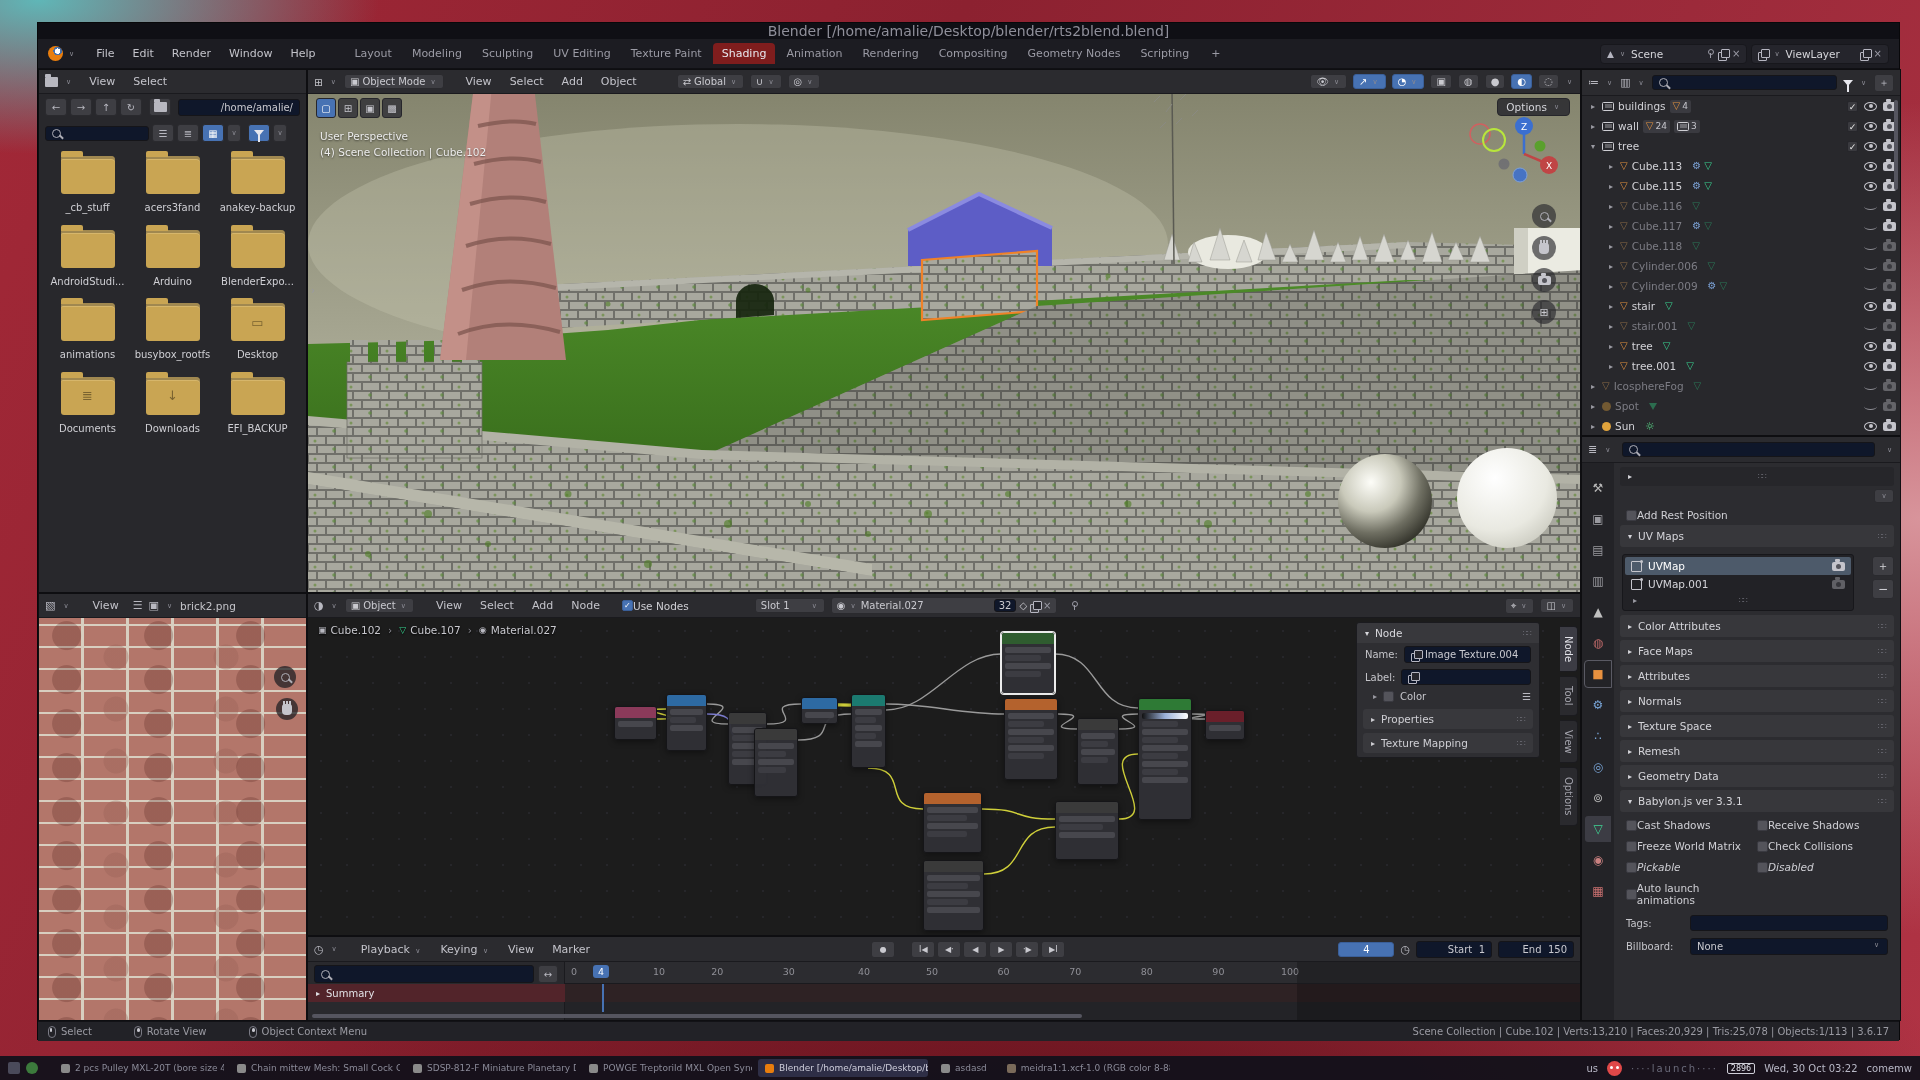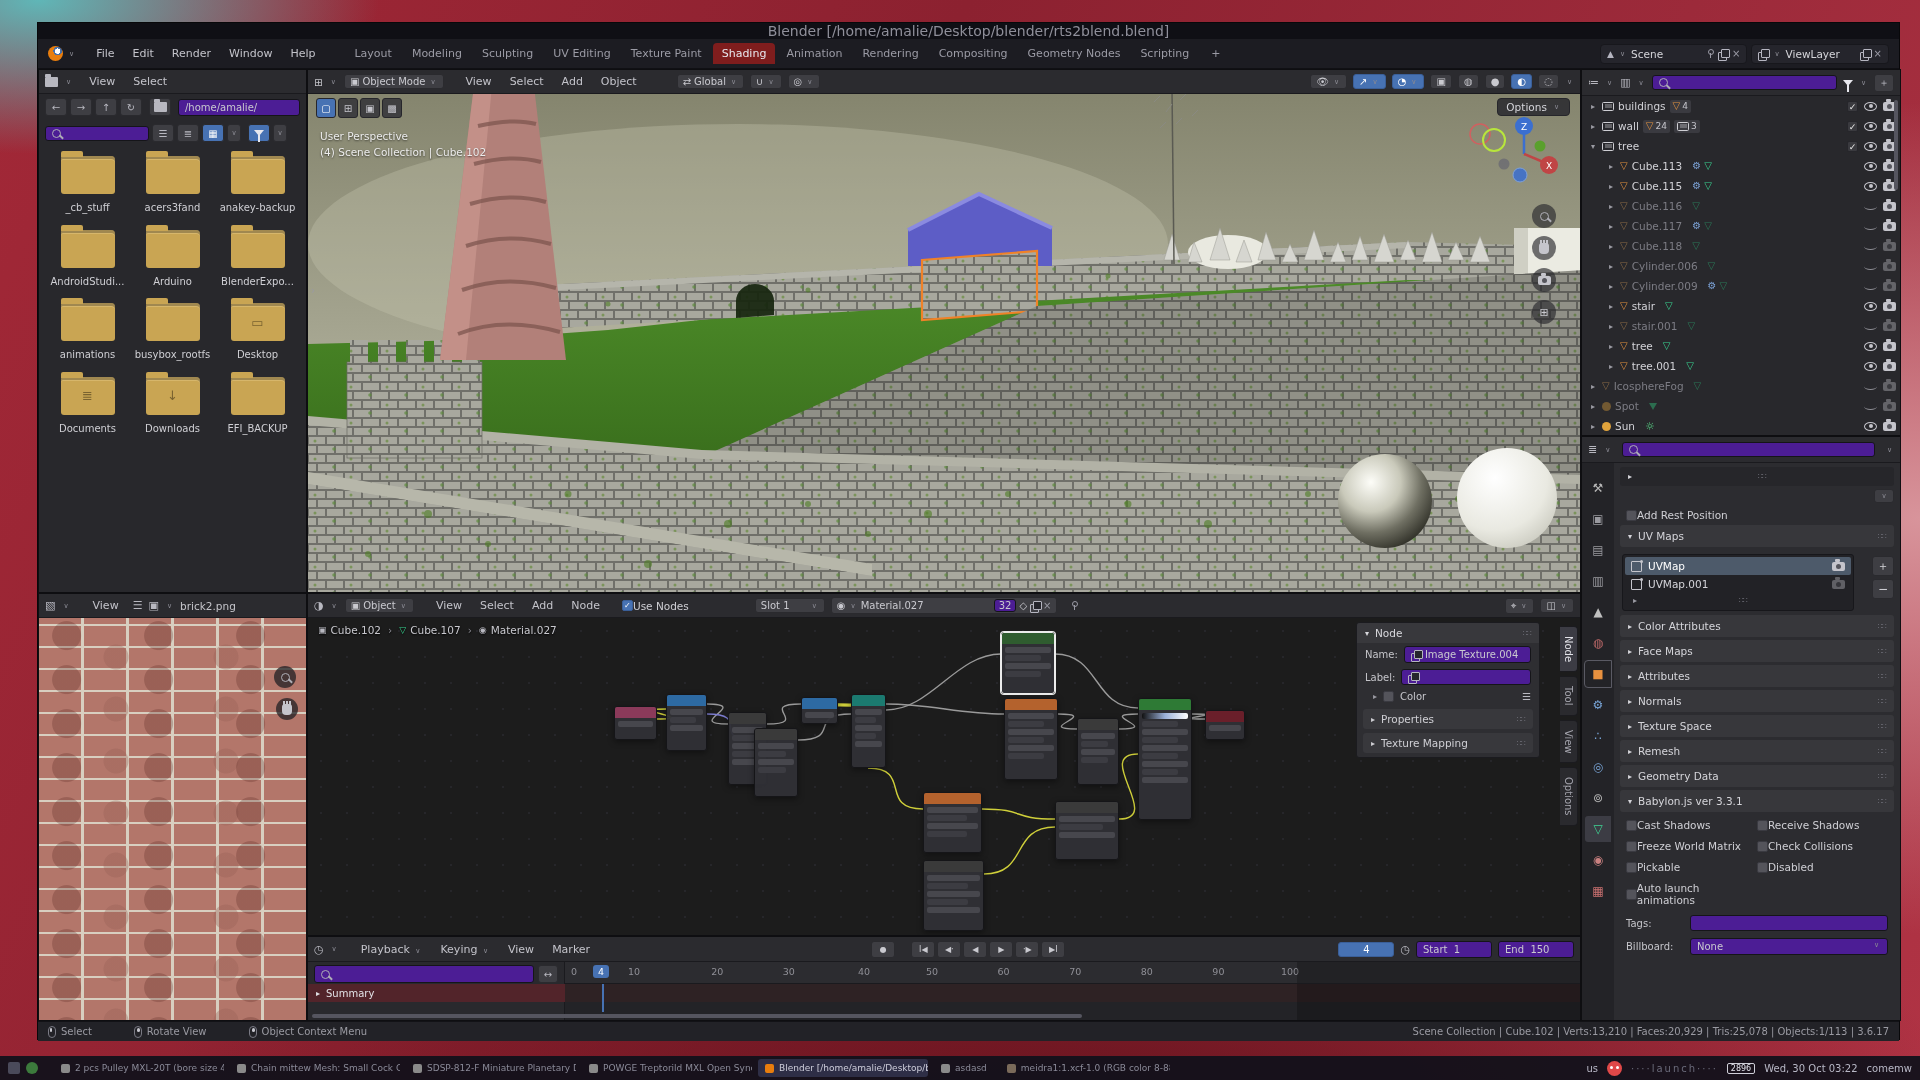--- a/index.html
+++ b/index.html
@@ -30,21 +30,21 @@
   .pinic{width:9px;height:9px;position:relative;display:inline-block;}
   .pinic::before{content:"";position:absolute;left:3px;top:0;width:4px;height:4px;border-radius:50%;border:1px solid #9a9aa5;}
   .pinic::after{content:"";position:absolute;left:4.5px;top:4px;width:1px;height:5px;background:#9a9aa5;}
   .xic{color:#9a9aa5;font-size:10px;}
 
   .editor{position:absolute;background:#28282c;border:1px solid #0e0e11;overflow:hidden;}
   .ehdr{height:24px;background:#2b2b2f;border-bottom:1px solid #1a1a1e;display:flex;align-items:center;gap:6px;padding:0 6px;font-size:10.5px;color:#c5c5ca;}
   .ehdr .micon{color:#b8b8c0;font-size:11px;}
   .btn{background:#3e3e43;border:1px solid #2a2a2e;border-radius:3px;color:#c9c9cf;font-size:10px;padding:1px 5px;display:inline-flex;align-items:center;gap:3px;}
   .btn.blue{background:#4772b3;border-color:#3a5f99;color:#fff;}
-  .field{background:#4c1d95;border:1px solid #151519;border-radius:3px;color:#c9c9cf;font-size:10px;padding:2px 6px;}
+  .field{background:#0f172a;border:1px solid #151519;border-radius:3px;color:#c9c9cf;font-size:10px;padding:2px 6px;text-align:right;}
 
   
   .fb-nav{display:flex;align-items:center;gap:3px;padding:4px 6px;}
   .navb{width:22px;height:18px;background:#3e3e43;border:1px solid #2a2a2e;border-radius:3px;color:#b8b8c0;font-size:10px;display:flex;align-items:center;justify-content:center;}
   .fgrid{display:grid;grid-template-columns:repeat(3,1fr);padding:10px 6px;row-gap:16px;}
   .fitem{display:flex;flex-direction:column;align-items:center;gap:8px;}
   .ficon{width:54px;height:38px;background:#c9a553;border-radius:2px 4px 3px 3px;position:relative;box-shadow:inset 0 3px 0 rgba(0,0,0,.25), inset 0 4px 0 rgba(255,235,180,.25);}
   .ficon::before{content:"";position:absolute;top:-5px;left:0;width:22px;height:6px;background:#c9a553;border-radius:2px 2px 0 0;}
   .fglyph{position:absolute;inset:0;display:flex;align-items:center;justify-content:center;font-size:13px;color:#7a6330;}
   .flabel{font-size:10px;color:#cfcfd4;text-align:center;max-width:84px;word-break:break-all;line-height:1.15;}
@@ -844,21 +844,21 @@
               </div>
             <span class="navb" style="width:20px;">↔</span>
           </div>
           <div class="summaryrow">
               <span style="font-size:8px;">▸</span>
               <span>Summary</span>
             </div>
         </div>
         <div class="ruler" id="tl-ruler">
             <span class="rlabel" style="left: 9px;">0</span>
-            <span class="rlabel" style="left: 69px;">10</span>
+            <span class="rlabel" style="left: 94px;">10</span>
             <span class="rlabel" style="left: 152.2px;">20</span>
             <span class="rlabel" style="left: 223.8px;">30</span>
             <span class="rlabel" style="left: 299px;">40</span>
             <span class="rlabel" style="left: 367px;">50</span>
             <span class="rlabel" style="left: 438.6px;">60</span>
             <span class="rlabel" style="left: 510.2px;">70</span>
             <span class="rlabel" style="left: 581.8px;">80</span>
             <span class="rlabel" style="left: 653.4px;">90</span>
             <span class="rlabel" style="left: 725px;">100</span>
             <div style="position: absolute; inset: 0px 0px 0px 732px; background: rgba(0, 0, 0, 0.22);"></div>
@@ -1230,21 +1230,21 @@
             <div style="display: flex;">
               <span class="cbrow" style="width: 50%;">
                 <span class="cb"></span>
                 <span>Freeze World Matrix</span>
               </span>
               <span class="cbrow" style="width: 50%;">
                 <span class="cb"></span>
                 <span>Check Collisions</span>
               </span>
             </div>
-            <div style="display: flex;">
+            <div style="display: flex; font-style: italic;">
               <span class="cbrow" style="width: 50%;">
                 <span class="cb"></span>
                 <span>Pickable</span>
               </span>
               <span class="cbrow" style="width: 50%;">
                 <span class="cb"></span>
                 <span>Disabled</span>
               </span>
             </div>
             <div style="display: flex;">

